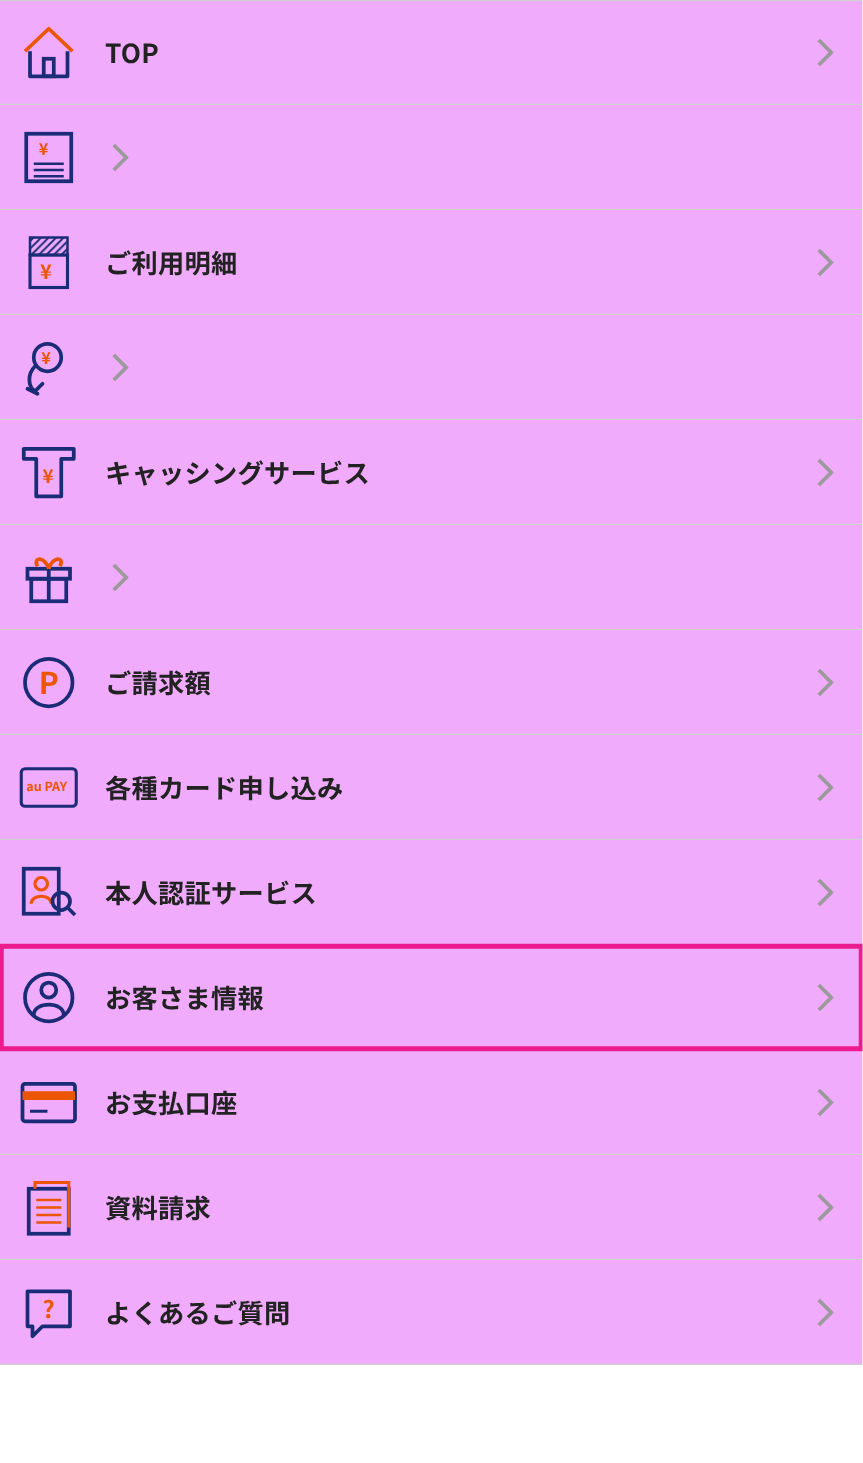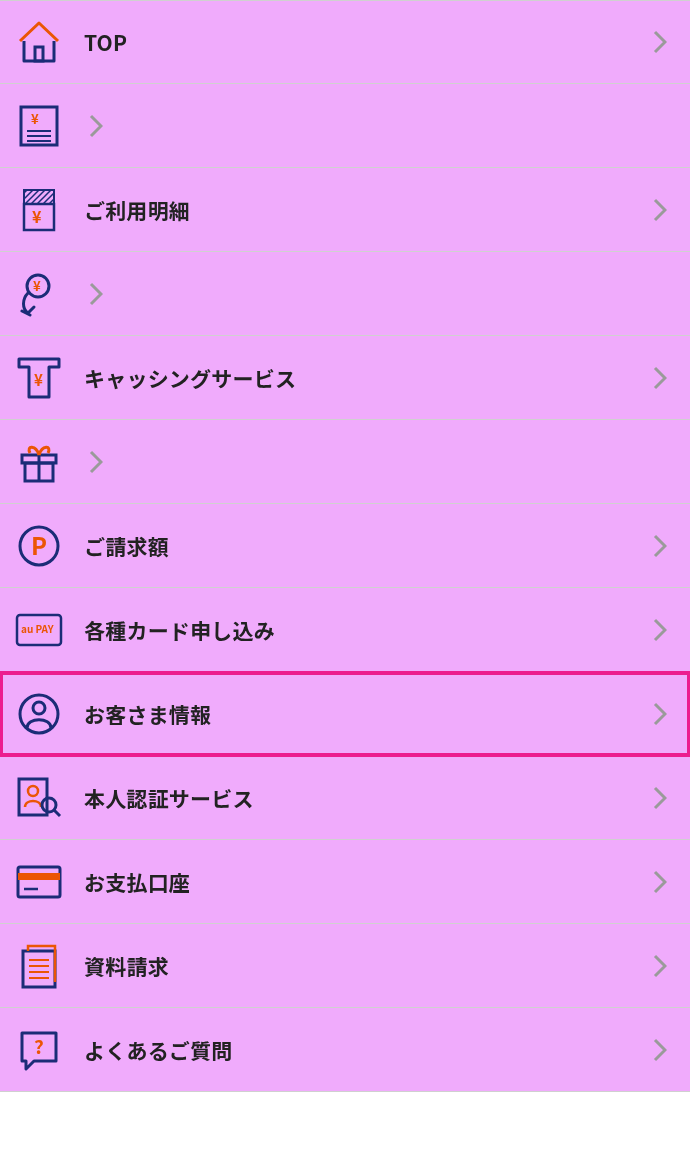--- a/index.html
+++ b/index.html
@@ -168,47 +168,47 @@
     </span>
     <span class="menu-label">各種カード申し込み</span>
     <span class="chevron">
       <svg width="14" height="24" viewBox="0 0 14 24">
           <path d="M2 2 L12 12 L2 22" fill="none" stroke="#9a9a9a" stroke-width="3"></path>
         </svg>
     </span>
   </div>
 
 
-  <div class="menu-item highlight">
-    <span class="menu-icon">
-      <svg width="46" height="46" viewBox="0 0 46 46">
-        <circle cx="23" cy="23" r="19" fill="none" stroke="#1b2c77" stroke-width="3"></circle>
-        <circle cx="23" cy="17" r="6" fill="none" stroke="#1b2c77" stroke-width="3"></circle>
-        <path d="M11 37 C11 26 35 26 35 37" fill="none" stroke="#1b2c77" stroke-width="3"></path>
-      </svg>
-    </span>
-    <span class="menu-label">お客さま情報</span>
-    <span class="chevron">
-      <svg width="14" height="24" viewBox="0 0 14 24">
-          <path d="M2 2 L12 12 L2 22" fill="none" stroke="#9a9a9a" stroke-width="3"></path>
-        </svg>
-    </span>
-  </div>
-
   <div class="menu-item">
     <span class="menu-icon">
       <svg width="48" height="46" viewBox="0 0 48 46">
         <rect x="4" y="4" width="28" height="36" fill="none" stroke="#1b2c77" stroke-width="3"></rect>
         <circle cx="18" cy="16" r="5" fill="none" stroke="#eb5505" stroke-width="2.5"></circle>
         <path d="M10 32 C10 24 26 24 26 32" fill="none" stroke="#eb5505" stroke-width="2.5"></path>
         <circle cx="34" cy="30" r="7" fill="none" stroke="#1b2c77" stroke-width="3"></circle>
         <line x1="39" y1="35" x2="45" y2="41" stroke="#1b2c77" stroke-width="3"></line>
       </svg>
     </span>
     <span class="menu-label">本人認証サービス</span>
+    <span class="chevron">
+      <svg width="14" height="24" viewBox="0 0 14 24">
+          <path d="M2 2 L12 12 L2 22" fill="none" stroke="#9a9a9a" stroke-width="3"></path>
+        </svg>
+    </span>
+  </div>
+
+  <div class="menu-item highlight">
+    <span class="menu-icon">
+      <svg width="46" height="46" viewBox="0 0 46 46">
+        <circle cx="23" cy="23" r="19" fill="none" stroke="#1b2c77" stroke-width="3"></circle>
+        <circle cx="23" cy="17" r="6" fill="none" stroke="#1b2c77" stroke-width="3"></circle>
+        <path d="M11 37 C11 26 35 26 35 37" fill="none" stroke="#1b2c77" stroke-width="3"></path>
+      </svg>
+    </span>
+    <span class="menu-label">お客さま情報</span>
     <span class="chevron">
       <svg width="14" height="24" viewBox="0 0 14 24">
           <path d="M2 2 L12 12 L2 22" fill="none" stroke="#9a9a9a" stroke-width="3"></path>
         </svg>
     </span>
   </div>
 
   <div class="menu-item">
     <span class="menu-icon">
       <svg width="50" height="38" viewBox="0 0 50 38">

